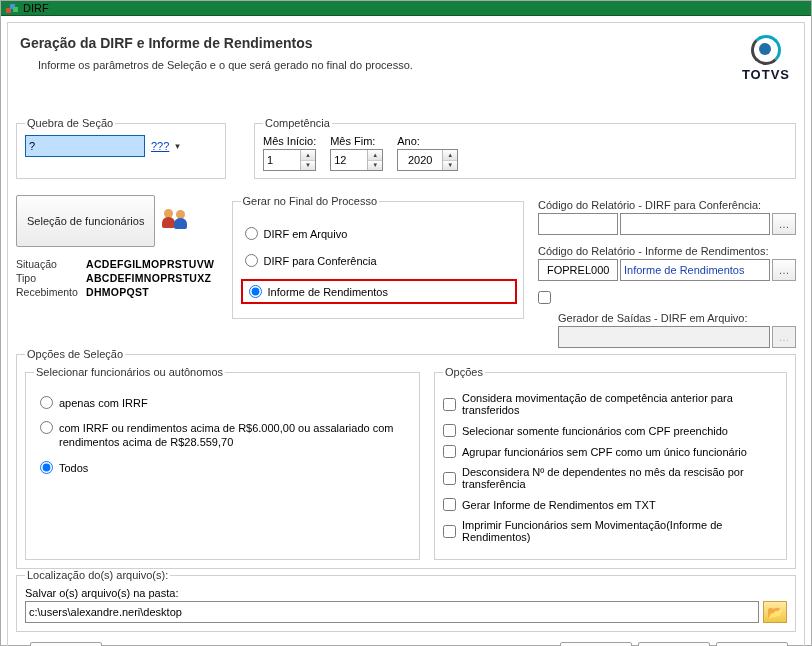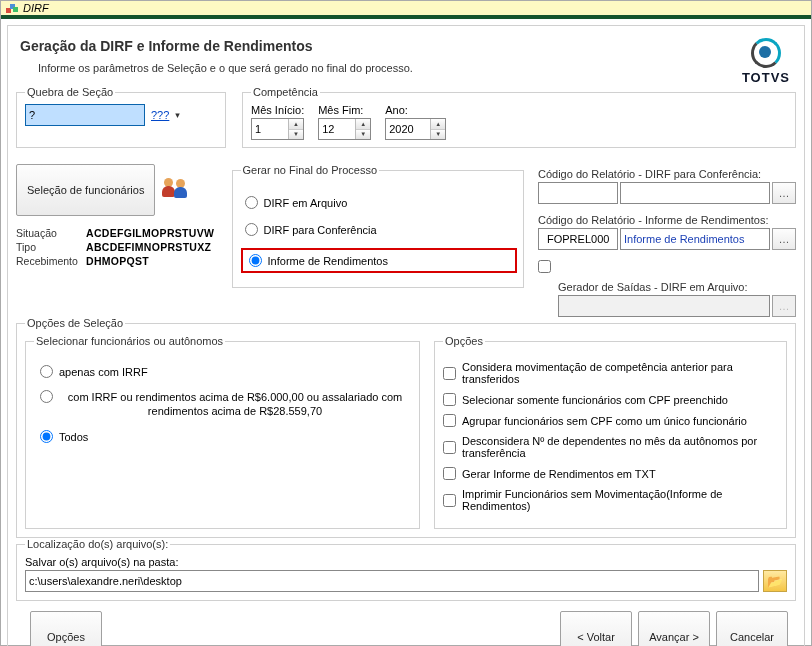--- a/index.html
+++ b/index.html
@@ -16,27 +16,26 @@
   .window {
     border: 1px solid #aaa;
     width: 812px;
     height: 646px;
     background: #fff;
     display: flex;
     flex-direction: column;
   }
   .titlebar {
     height: 22px;
-    background: #fef9c3;
-    border-bottom: 4px solid #14532d;
+    background: #15803d;
+    border-bottom: 1px solid #14532d;
     display: flex;
     align-items: center;
     padding: 0 4px;
     font-size: 11px;
-    font-style: italic;
   }
   .titlebar .app-icon {
     width: 14px; height: 14px;
     margin-right: 4px;
     display: inline-flex;
     align-items: center;
     justify-content: center;
   }
   .content {
     flex: 1;
@@ -56,21 +55,21 @@
   .header-area {
     position: relative;
     padding: 4px 0 10px 4px;
   }
   .header-title {
     font-size: 14px;
     font-weight: bold;
     color: #333;
   }
   .header-sub {
-    margin: 8px 0 2px 18px;
+    margin: 8px 0 16px 18px;
     font-size: 11px;
     color: #333;
   }
   .logo {
     position: absolute;
     top: 4px;
     right: 6px;
     text-align: center;
   }
   .logo-ring {
@@ -102,22 +101,23 @@
     margin: 0;
     padding: 6px 8px 8px 8px;
   }
   fieldset.group > legend {
     font-size: 11px;
     padding: 0 2px;
     color: #333;
   }
   .row1 {
     display: flex;
-    gap: 16px;
+    gap: 28px;
     align-items: flex-start;
+    margin-top: 20px;
   }
   .quebra {
     width: 210px;
     height: 62px;
   }
   .quebra-input-row {
     display: flex;
     align-items: center;
     gap: 6px;
   }
@@ -306,21 +306,21 @@
   }
   .os-inner {
     display: flex;
     gap: 14px;
   }
   .sel-func {
     width: 395px;
   }
   .sel-func .radio-row { margin: 12px 0 12px 6px; }
   .sel-func .radio-row.multi { align-items: flex-start; }
-  .sel-func .radio-row.multi span { line-height: 14px; text-align: center; }
+  .sel-func .radio-row.multi span { line-height: 14px; }
   .opcoes-box { flex: 1; }
   .opcoes-box .chk-row { margin: 8px 0; }
 
   .localizacao {
     margin-top: 8px;
   }
   .path-row {
     display: flex;
     gap: 4px;
     align-items: center;
@@ -409,21 +409,21 @@
                 <input type="text" value="12" style="">
                 <div class="spin-btns">
                     <div>▲</div>
                     <div>▼</div>
                   </div>
               </div>
             </div>
             <div class="comp-col">
               <label>Ano:</label>
               <div class="spinner">
-                <input type="text" style="width: 44px;" value="2020">
+                <input type="text" style="width: 44px; text-align: center;" value="2020">
                 <div class="spin-btns">
                     <div>▲</div>
                     <div>▼</div>
                   </div>
               </div>
             </div>
           </div>
         </fieldset>
       </div>
 
@@ -519,21 +519,21 @@
             <label class="chk-row">
                 <input type="checkbox" style="">
                 <span>Selecionar somente funcionários com CPF preenchido</span>
               </label>
             <label class="chk-row">
                 <input type="checkbox" style="">
                 <span>Agrupar funcionários sem CPF como um único funcionário</span>
               </label>
             <label class="chk-row">
                 <input type="checkbox" style="">
-                <span>Desconsidera Nº de dependentes no mês da autônomos por transferência</span>
+                <span>Desconsidera Nº de dependentes no mês da rescisão por transferência</span>
               </label>
             <label class="chk-row">
                 <input type="checkbox" style="">
                 <span>Gerar Informe de Rendimentos em TXT</span>
               </label>
             <label class="chk-row">
                 <input type="checkbox" style="">
                 <span>Imprimir Funcionários sem Movimentação(Informe de Rendimentos)</span>
               </label>
           </fieldset>

